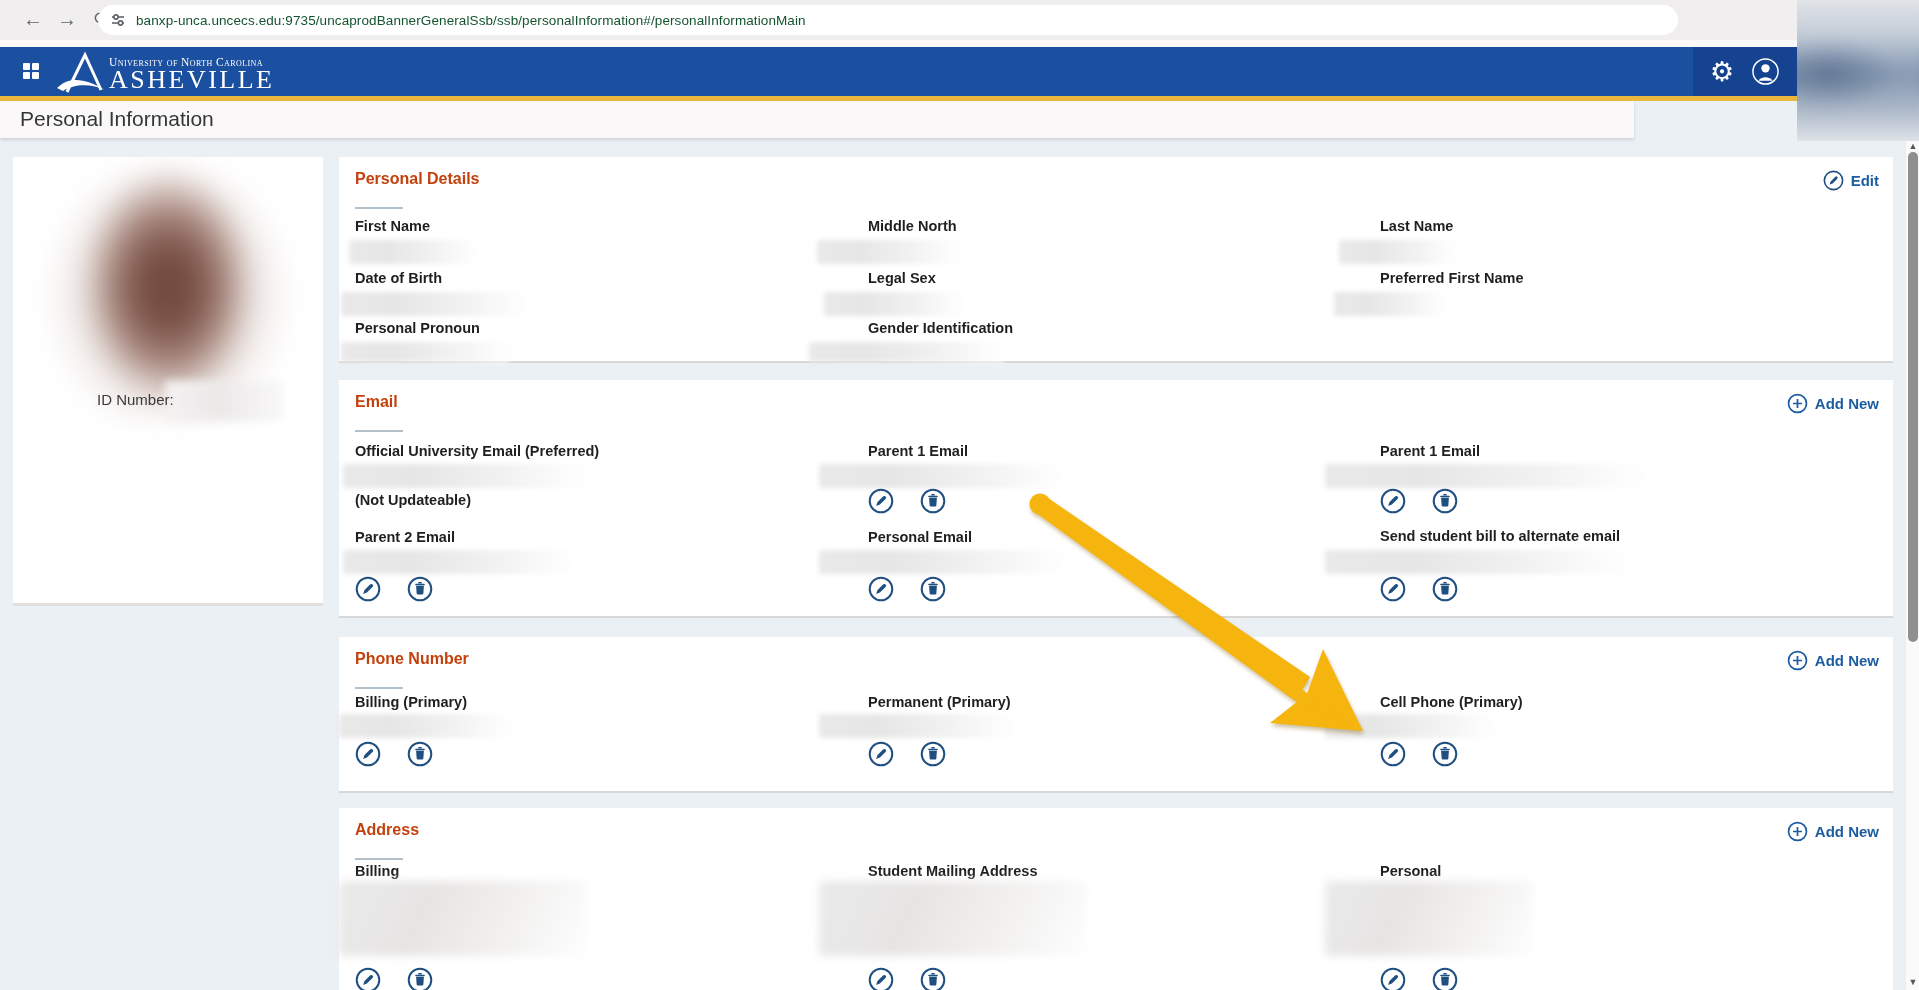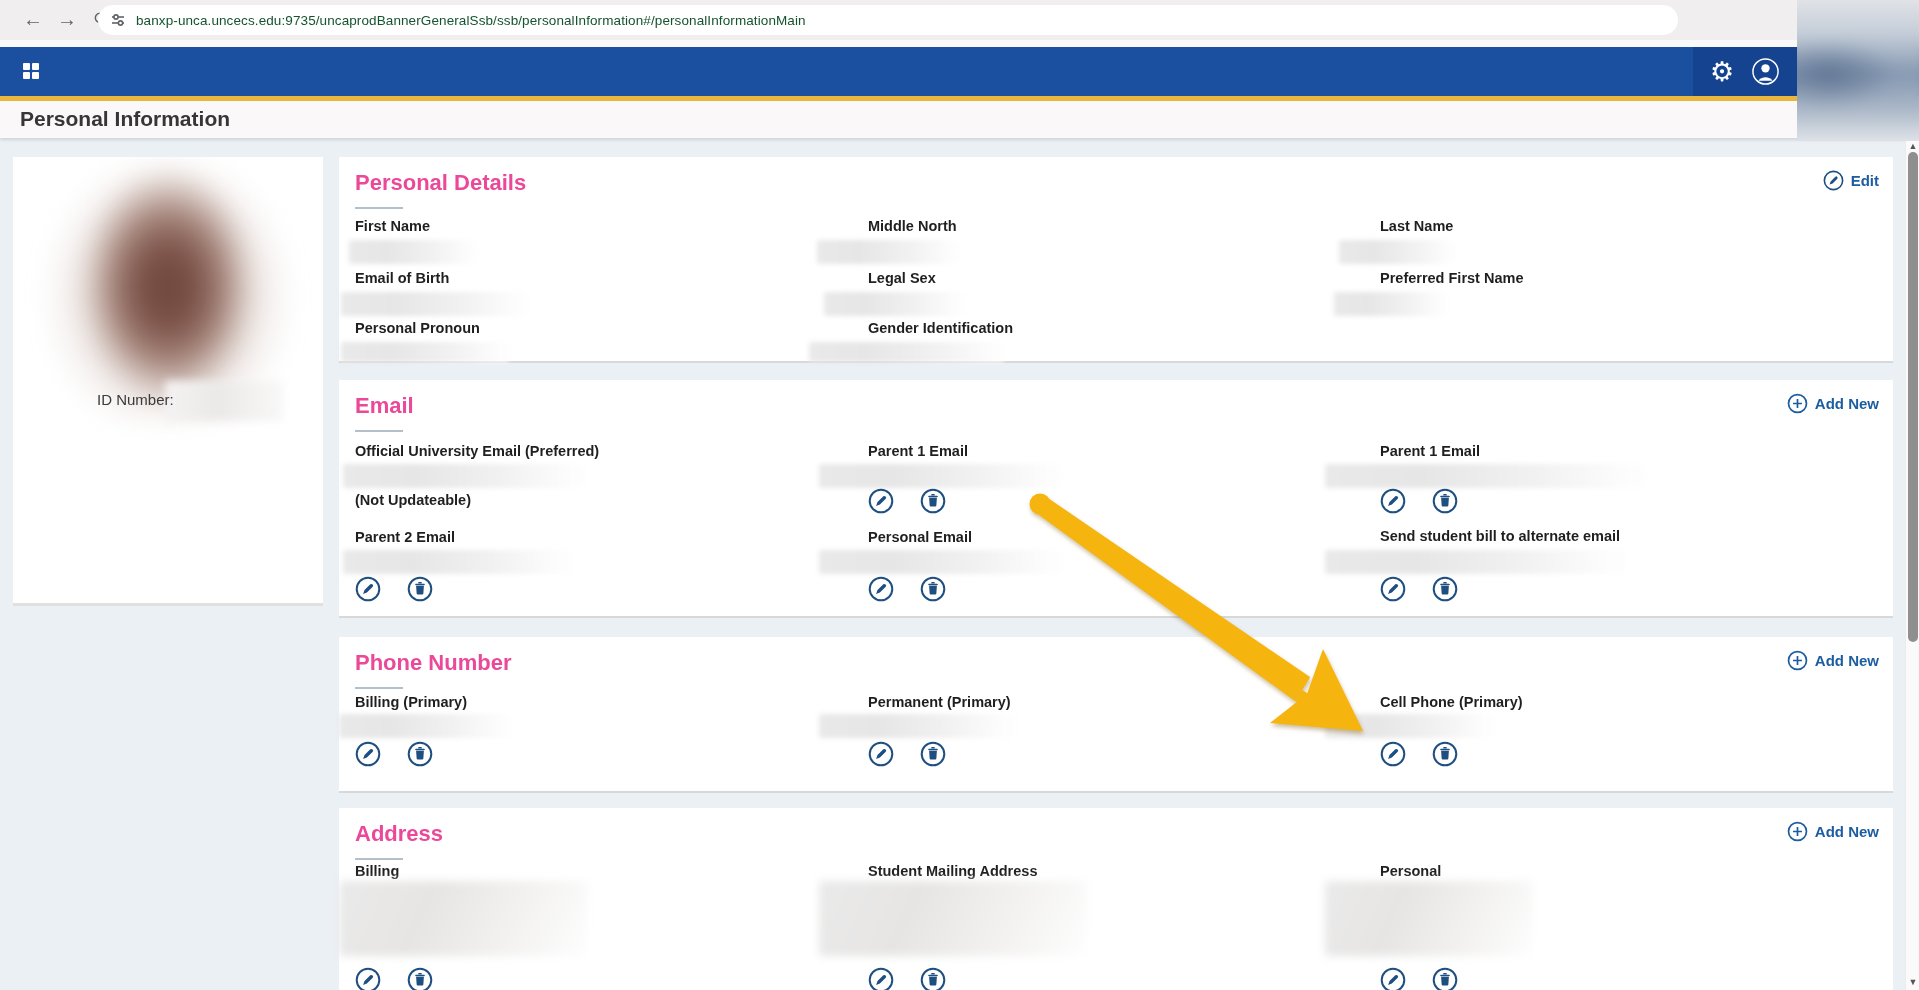--- a/index.html
+++ b/index.html
@@ -26,29 +26,29 @@
   #logo-text { margin-left:2px; margin-top:6px; font-family:"Liberation Serif", serif; }
   #brand-top { font-size:11.5px; letter-spacing:0.4px; font-variant:small-caps; white-space:nowrap; }
   #brand-name { font-size:26px; letter-spacing:2.5px; line-height:24px; white-space:nowrap; }
   #hdr-right { position:absolute; left:1693px; top:0; width:104px; height:49px; background:#15438f;
                display:flex; align-items:center; justify-content:space-evenly; }
   #gear-btn { color:#fff; font-size:27px; line-height:49px; cursor:pointer;
               font-family:"DejaVu Sans", sans-serif; }
   #user-btn { width:29px; height:29px; cursor:pointer; }
   #goldline { left:0; top:96px; width:1919px; height:5px; background:#e9b73b; }
 
-  #titlerow { left:0; top:101px; width:1919px; height:37px; background:#faf8f8;
-              box-shadow:0 2px 3px rgba(0,0,0,0.12); z-index:3;font-weight:bold; }
+  #titlerow { left:0; top:101px; width:1634px; height:37px; background:#faf8f8;
+              box-shadow:0 2px 3px rgba(0,0,0,0.12); z-index:3; }
   #page-title { position:absolute; left:20px; top:6px; font-size:21px; color:#363636; }
 
   
   #content { left:0; top:138px; width:1919px; height:852px; background:#ebf0f5; }
 
   .card { position:absolute; left:339px; width:1554px; background:#fff; border-bottom:2px solid #d8d8d8; }
-  .card-title { position:absolute; left:16px; top:13px; font-size:22px; font-weight:bold; color:#ec4899; }
+  .card-title { position:absolute; left:16px; top:13px; font-size:16px; font-weight:bold; color:#c2410c; }
   .tdivider { position:absolute; left:16px; width:48px; height:2px; background:#b3bfc9; }
   .card-action { position:absolute; right:14px; top:13px; display:flex; align-items:center; gap:7px;
                  color:#1c5da1; font-size:15px; font-weight:bold; cursor:pointer; }
   .flabel { position:absolute; font-size:14.5px; font-weight:bold; color:#1f1f1f; white-space:nowrap; }
   .blurbar { position:absolute; height:24px; border-radius:2px; filter:blur(2.5px);
              background:linear-gradient(90deg,#e9e9e9 0%,#e6e6e6 30%,#f1f1f1 65%,#fdfdfd 95%); }
   .blurblock { position:absolute; height:75px; border-radius:2px; filter:blur(4px);
              background:linear-gradient(115deg,#eaeaea 0%,#e7e5e4 35%,#f3f2f1 70%,#fefefe 100%); }
   .c1 { left:16px;text-align:right; } .c2 { left:529px; } .c3 { left:1041px; }
   .iconrow { position:absolute; display:flex; gap:26px; }
@@ -130,20 +130,30 @@
 </div>
 <div class="abs" id="below-toolbar"></div>
 
 <div class="abs" id="appheader">
   <div id="apps-grid">
     <span></span>
       <span></span>
       <span></span>
       <span></span>
   </div>
+  <div id="logo">
+    <svg width="52" height="46" viewBox="0 0 52 46">
+      <path d="M12 42 L30 5 L46 40" fill="none" stroke="#fff" stroke-width="3"></path>
+      <path d="M2 38 C 14 26, 30 28, 50 40 C 38 34, 20 33, 8 41 Z" fill="#fff"></path>
+    </svg>
+    <div id="logo-text">
+      <div id="brand-top">University of North Carolina</div>
+      <div id="brand-name">ASHEVILLE</div>
+    </div>
+  </div>
   <div id="hdr-right">
     <div id="gear-btn">⚙</div>
     <svg id="user-btn" viewBox="0 0 30 30">
       <circle cx="15" cy="15" r="13" fill="none" stroke="#fff" stroke-width="1.5"></circle>
       <circle cx="15" cy="11.7" r="4.3" fill="#fff"></circle>
       <path d="M7.6 24.5 a8.6 7 0 0 1 14.8 0 Z" fill="#fff"></path>
     </svg>
   </div>
 </div>
 <div class="abs" id="goldline"></div>
@@ -173,21 +183,21 @@
         <use href="#sym-pencil" width="21" height="21"></use>
       </svg>
     <span>Edit</span>
   </div>
   <div class="flabel c1" style="top:61px;">First Name</div>
   <div class="flabel c2" style="top:61px;">Middle North</div>
   <div class="flabel c3" style="top:61px;">Last Name</div>
   <div class="blurbar" style="left:10px; top:83px; width:128px;"></div>
   <div class="blurbar" style="left:478px; top:83px; width:142px;"></div>
   <div class="blurbar" style="left:1000px; top:83px; width:116px;"></div>
-  <div class="flabel c1" style="top:113px;">Email of Birth</div>
+  <div class="flabel c1" style="top:113px;">Date of Birth</div>
   <div class="flabel c2" style="top:113px;">Legal Sex</div>
   <div class="flabel c3" style="top:113px;">Preferred First Name</div>
   <div class="blurbar" style="left:2px; top:135px; width:185px;"></div>
   <div class="blurbar" style="left:485px; top:135px; width:140px;"></div>
   <div class="blurbar" style="left:995px; top:135px; width:112px;"></div>
   <div class="flabel c1" style="top:163px;">Personal Pronoun</div>
   <div class="flabel c2" style="top:163px;">Gender Identification</div>
   <div class="blurbar" style="left:2px; top:185px; width:168px; height:20px;"></div>
   <div class="blurbar" style="left:470px; top:185px; width:195px; height:20px;"></div>
 </div>

